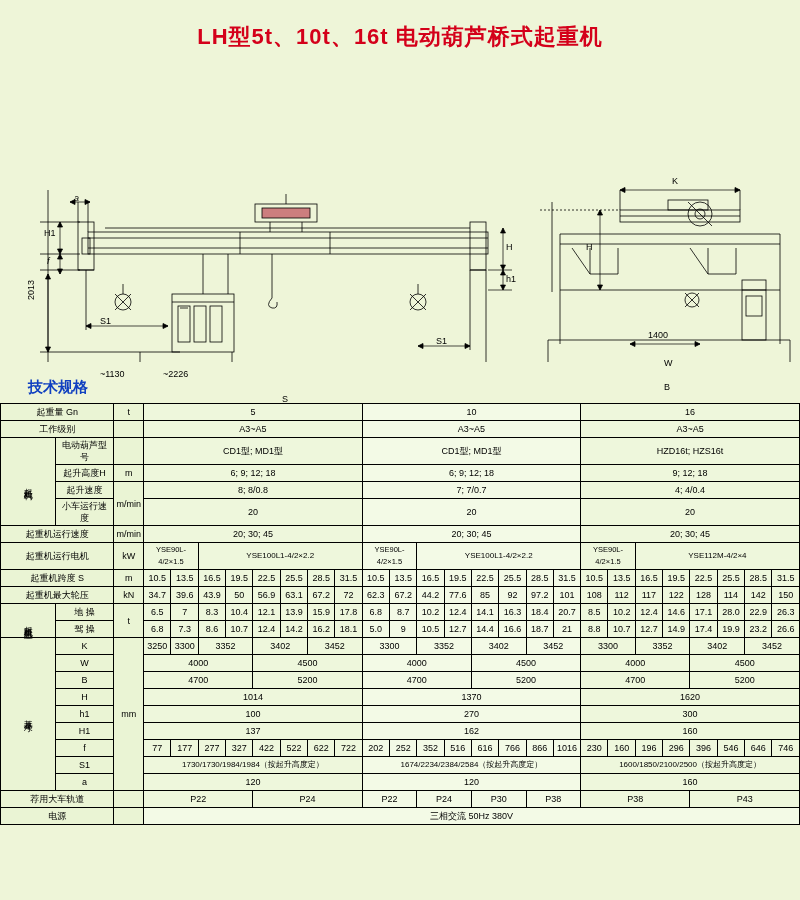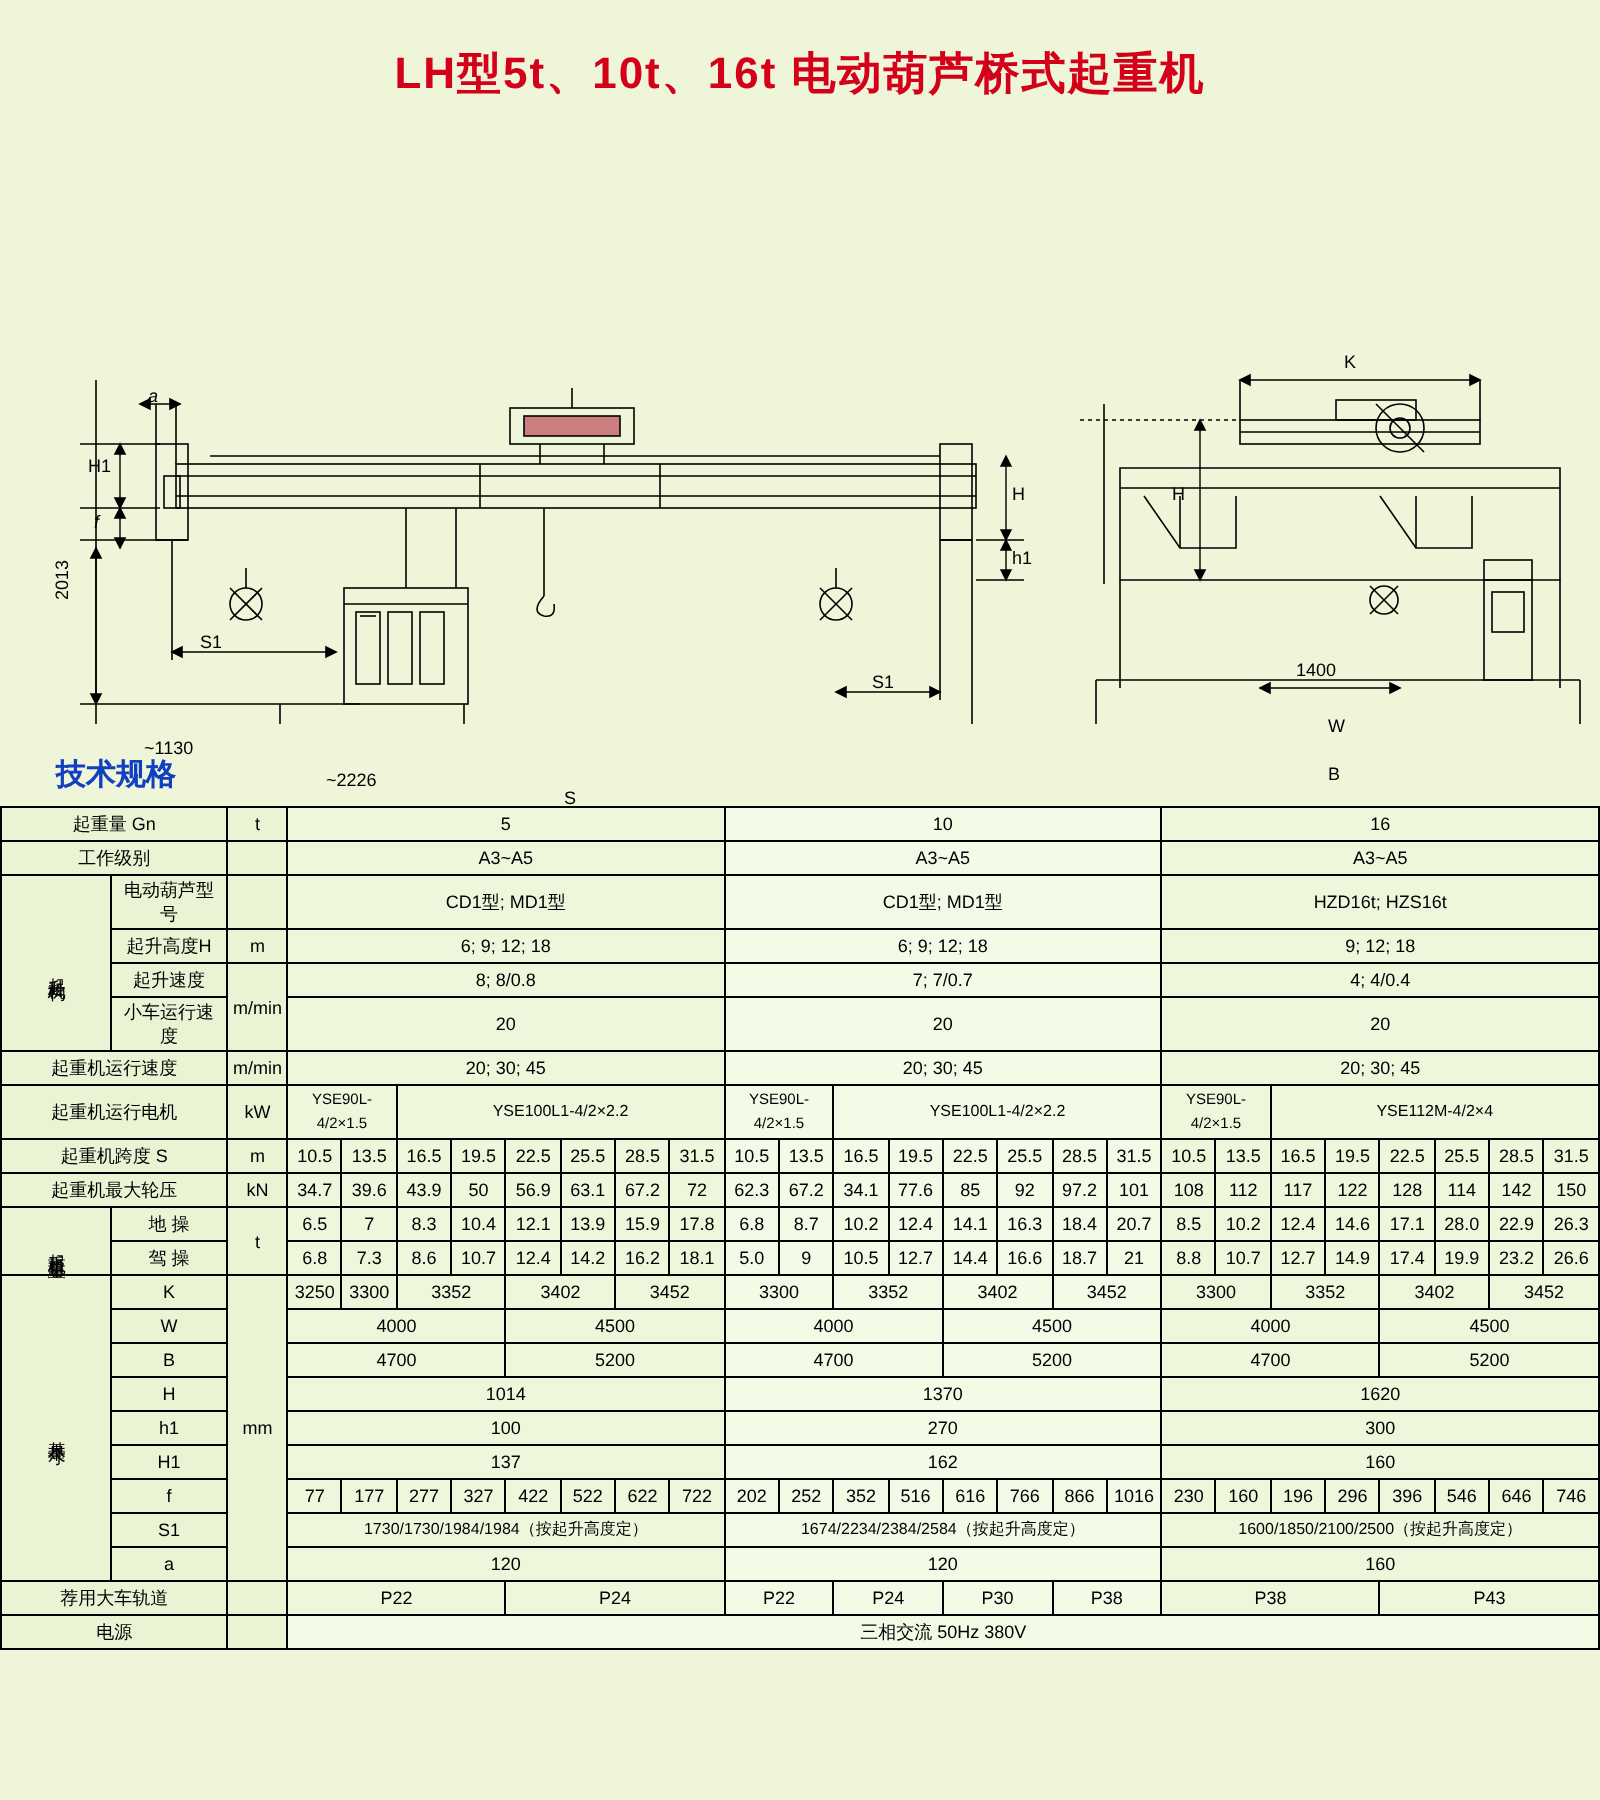--- a/index.html
+++ b/index.html
@@ -234,22 +234,22 @@
       <line x1="488" y1="228" x2="512" y2="228"></line>
     </g>
   </svg>
 
   <div class="lbl it" style="left:74px;top:131px;">a</div>
   <div class="lbl" style="left:44px;top:166px;">H1</div>
   <div class="lbl it" style="left:47px;top:194px;">f</div>
   <div class="lbl" style="left:26px;top:238px;transform:rotate(-90deg);transform-origin:left top;">2013</div>
   <div class="lbl" style="left:100px;top:254px;">S1</div>
   <div class="lbl" style="left:436px;top:274px;">S1</div>
-  <div class="lbl" style="left:72px;top:307px;">~1130</div>
-  <div class="lbl" style="left:163px;top:307px;margin-top:16px;">~2226</div>
+  <div class="lbl" style="left:100px;top:307px;">~1130</div>
+  <div class="lbl" style="left:163px;top:307px;">~2226</div>
   <div class="lbl" style="left:282px;top:332px;">S</div>
   <div class="lbl" style="left:506px;top:180px;">H</div>
   <div class="lbl" style="left:506px;top:212px;">h1</div>
 
   <div class="lbl" style="left:672px;top:114px;">K</div>
   <div class="lbl" style="left:586px;top:180px;">H</div>
   <div class="lbl" style="left:648px;top:268px;">1400</div>
   <div class="lbl" style="left:664px;top:296px;">W</div>
   <div class="lbl" style="left:664px;top:320px;">B</div>
 </div>
@@ -387,21 +387,21 @@
     <td class="g5">34.7</td>
     <td class="g5">39.6</td>
     <td class="g5">43.9</td>
     <td class="g5">50</td>
     <td class="g5">56.9</td>
     <td class="g5">63.1</td>
     <td class="g5">67.2</td>
     <td class="g5">72</td>
     <td class="g10">62.3</td>
     <td class="g10">67.2</td>
-    <td class="g10">34.1</td>
+    <td class="g10">44.2</td>
     <td class="g10">77.6</td>
     <td class="g10">85</td>
     <td class="g10">92</td>
     <td class="g10">97.2</td>
     <td class="g10">101</td>
     <td class="g16">108</td>
     <td class="g16">112</td>
     <td class="g16">117</td>
     <td class="g16">122</td>
     <td class="g16">128</td>

